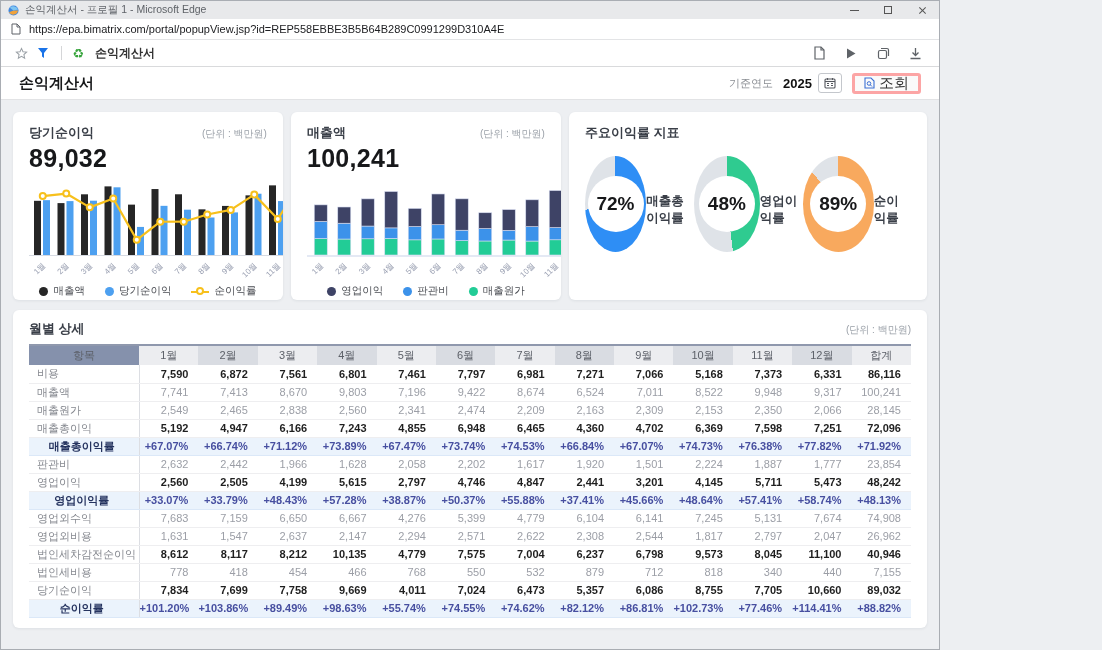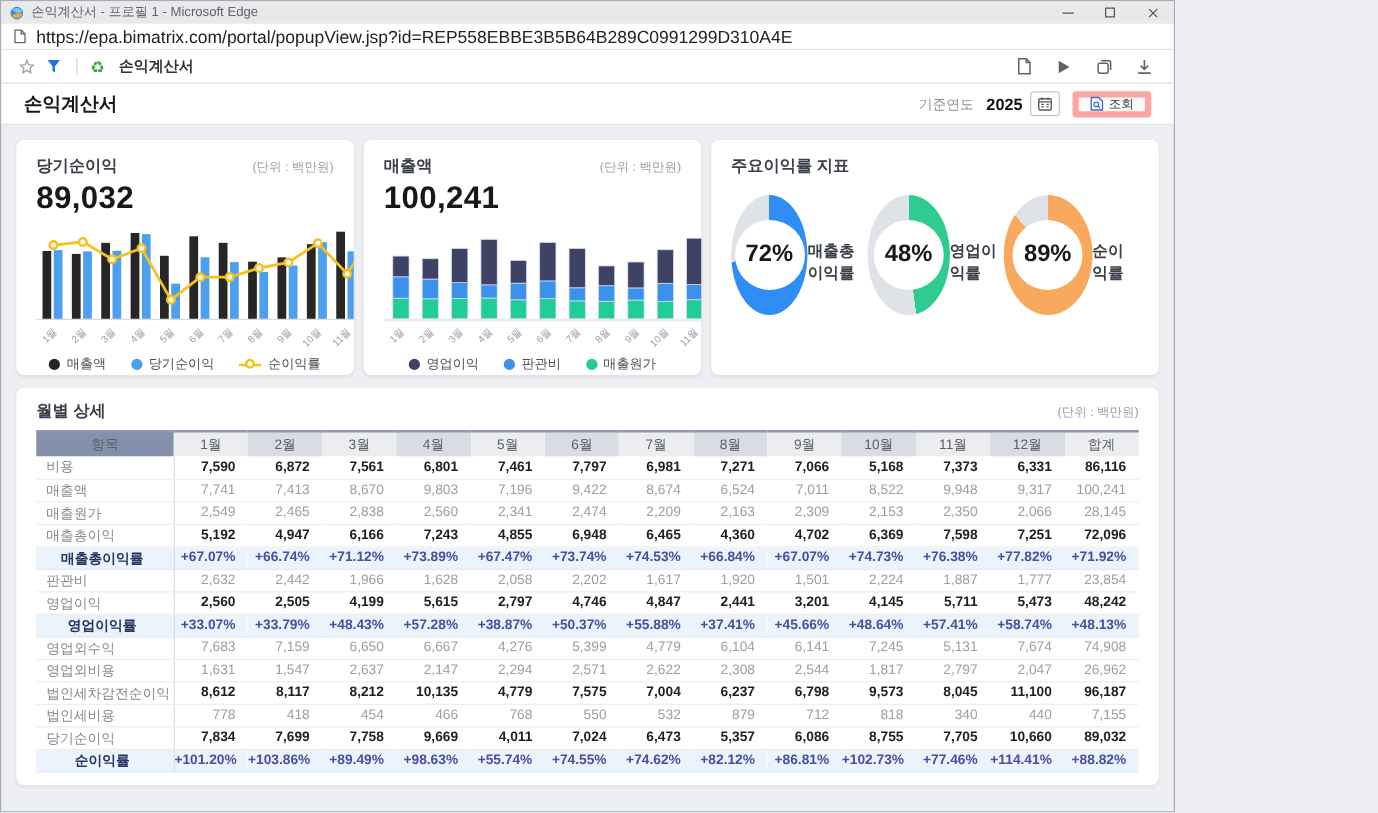--- a/index.html
+++ b/index.html
@@ -14,38 +14,38 @@
   .win-controls { display:flex; height:100%; }
   .win-btn { width:34px; display:flex; align-items:center; justify-content:center; cursor:default; }
   .glyph-min { width:9px; height:1px; background:#555; display:inline-block; }
   .glyph-max { width:8px; height:8px; border:1px solid #555; display:inline-block; }
   .glyph-close { position:relative; width:9px; height:9px; display:inline-block; }
   .glyph-close::before,.glyph-close::after { content:""; position:absolute; left:4px; top:0; width:1px; height:9px; background:#555; }
   .glyph-close::before { transform:rotate(45deg); } .glyph-close::after { transform:rotate(-45deg); }
 
   .urlbar { height:21px; background:#fff; border-bottom:1px solid #e3e4e6; display:flex; align-items:center; padding:0 10px; }
   .urlbar .page-ico { margin-right:8px; display:flex; }
-  .urlbar .url-text { font-size:14px; color:#202124; white-space:nowrap; }
+  .urlbar .url-text { font-size:11px; color:#202124; white-space:nowrap; }
 
   .toolbar { height:27px; background:#fff; border-bottom:1px solid #d9dadc; display:flex; align-items:center; padding:0 10px; }
   .tb-ico { display:flex; align-items:center; justify-content:center; width:20px; height:20px; margin-right:2px; }
   .tb-sep { width:1px; height:14px; background:#d5d6d8; margin:0 6px; }
   .logo-glyph { color:#37a43c; font-size:13px; line-height:1; }
   .bookmark-label { font-size:12px; font-weight:bold; color:#333; margin-left:5px; }
   .toolbar .spacer { flex:1 1 auto; }
   .toolbar .right-icons { display:flex; gap:12px; margin-right:4px; }
   .toolbar .right-icons .tb-ico { margin:0; }
 
   
   .page-header { height:33px; background:#fff; border-bottom:1px solid #e2e3e5; display:flex; align-items:center; padding:0 18px; }
   .page-title { font-size:15px; font-weight:bold; color:#17181a; flex:1 1 auto; }
   .base-year-label { font-size:11px; color:#8a8d93; margin-right:10px; }
   .base-year-value { font-size:13px; font-weight:bold; color:#111; margin-right:6px; }
   .icon-btn { width:24px; height:20px; border:1px solid #c4c7cc; border-radius:3px; background:#fff; display:flex; align-items:center; justify-content:center; margin-right:10px; cursor:pointer; }
-  .search-btn { height:21px; border:5px solid #fca5a5; border-radius:3px; background:#fafafa; display:flex; align-items:center; padding:0 9px; gap:4px; font-size:10px; color:#333; cursor:pointer; }
+  .search-btn { height:21px; border:3px solid #fca5a5; border-radius:3px; background:#fafafa; display:flex; align-items:center; padding:0 9px; gap:4px; font-size:15px; color:#333; cursor:pointer; }
 
   
   .content { padding:12px 12px 0 12px; }
   .cards-row { display:flex; gap:8px; }
   .card { background:#fff; border-radius:6px; box-shadow:0 1px 3px rgba(40,50,70,.08); padding:12px 16px 8px 16px; height:188px; overflow:hidden; }
   .card.kpi { width:318px; }
   .card.gauges { width:424px; }
   .card-head { display:flex; justify-content:space-between; align-items:baseline; }
   .card-title { font-size:13px; font-weight:bold; color:#3a3f48; }
   .card-unit { font-size:10px; color:#9aa0a8; }
@@ -563,21 +563,21 @@
               <td>8,212</td>
               <td>10,135</td>
               <td>4,779</td>
               <td>7,575</td>
               <td>7,004</td>
               <td>6,237</td>
               <td>6,798</td>
               <td>9,573</td>
               <td>8,045</td>
               <td>11,100</td>
-              <td>96,187</td>
+              <td>40,946</td>
             </tr>
             <tr class="plain">
               <td class="lbl">법인세비용</td>
               <td>778</td>
               <td>418</td>
               <td>454</td>
               <td>466</td>
               <td>768</td>
               <td>550</td>
               <td>532</td>

